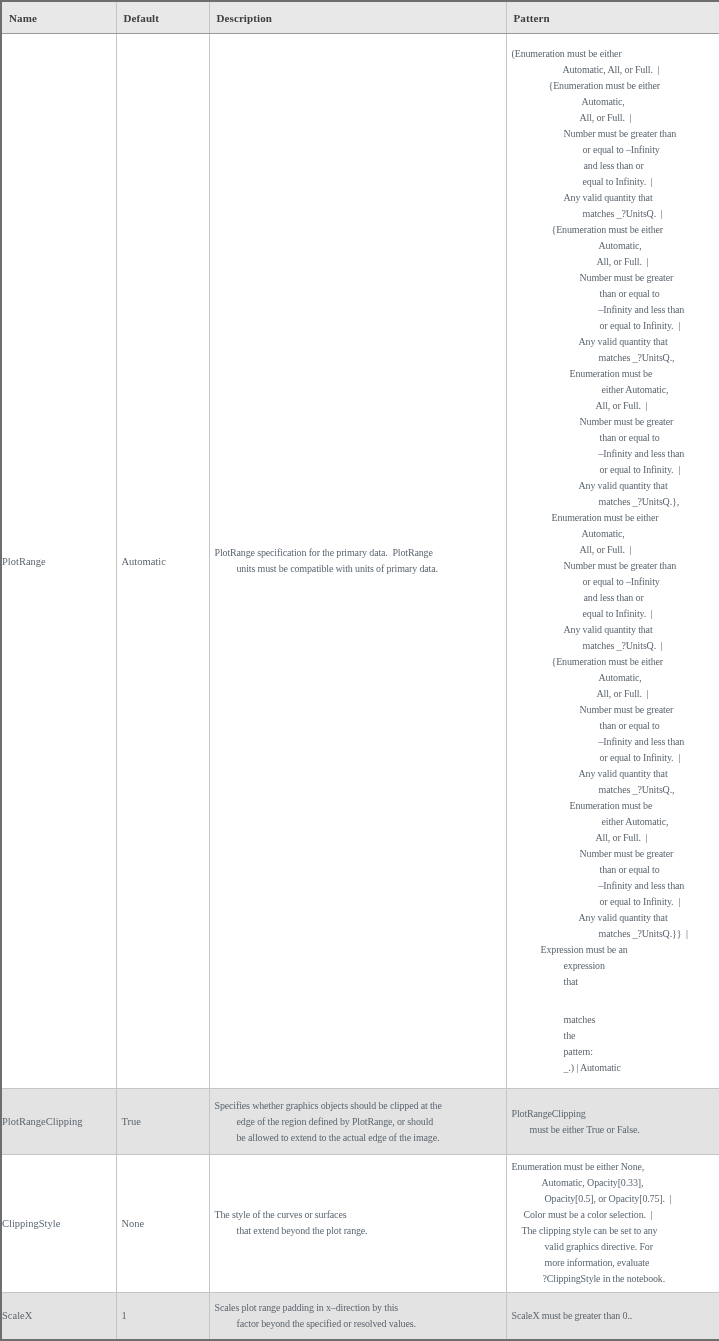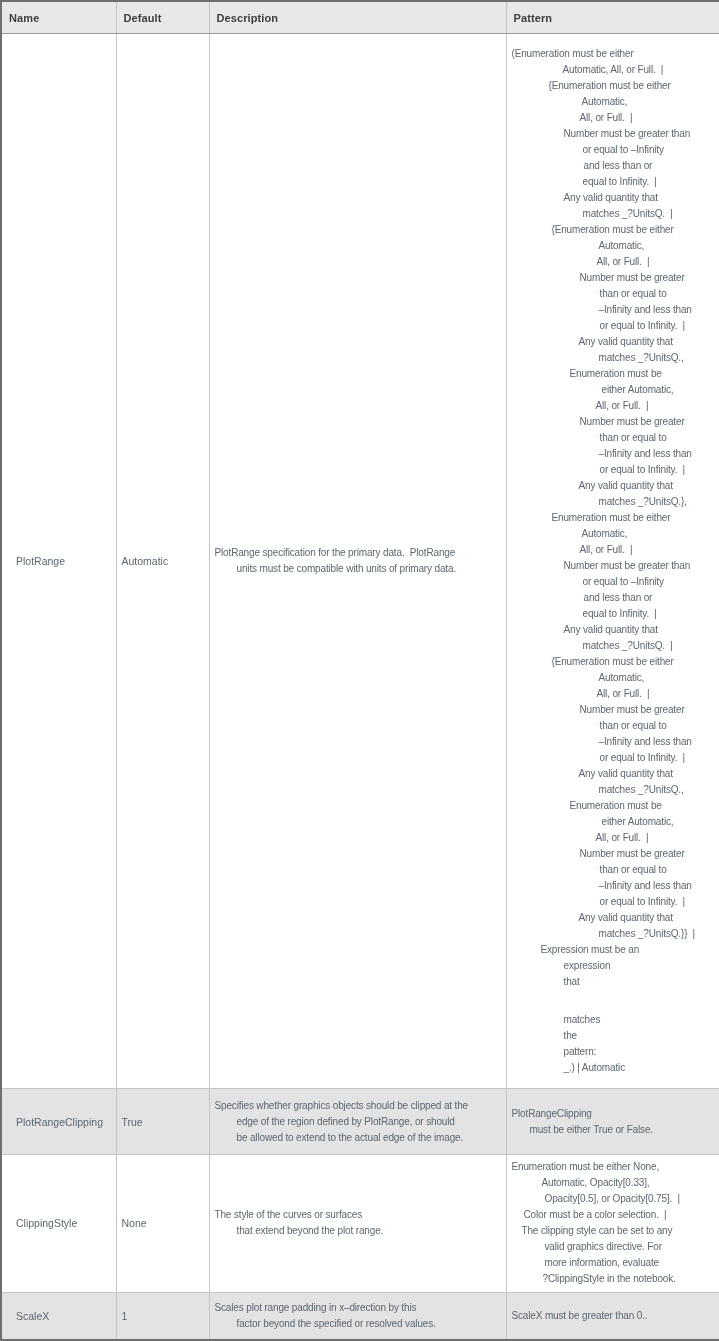--- a/index.html
+++ b/index.html
@@ -5,20 +5,21 @@
   html, body {
     margin: 0;
     padding: 0;
     background: #ffffff;
     font-family: "Liberation Sans", sans-serif;
   }
   .doc-table-wrap {
     width: 601px;
     height: 1341px;
     box-sizing: border-box;
+    font-family: Liberation Serif, serif;
   }
   table.option-table {
     width: 719px;
     height: 1341px;
     table-layout: fixed;
     border-collapse: collapse;
     border: 2px solid var(--outer-border, #6e6e6e);
   }
   col.c-name    { width: 115px; }
   col.c-default { width: 93px;  }
@@ -46,21 +47,21 @@
     overflow: hidden;
   }
   tbody tr.shaded td { background: var(--shaded-row-bg, #e3e3e3); }
 
   tbody tr:nth-child(1) { height: 1015px; }
   tbody tr:nth-child(2) { height: 65px;  }
   tbody tr:nth-child(3) { height: 135px; }
   tbody tr:nth-child(4) { height: 47px;  }
   tbody tr:nth-child(5) { height: 46px;  }
 
-  td.cell-name    { padding-left: 14px; }
+  td.cell-name    { padding-left: 0; }
   td.cell-default { padding-left: 5px; }
   td.cell-desc    { padding-left: 5px; padding-right: 2px; }
   td.cell-pattern { padding-left: 5px; padding-right: 2px; }
 
   .ln {
     white-space: pre;
     line-height: 16px;
     font-size: 10px;
     letter-spacing: -0.15px;
   }

